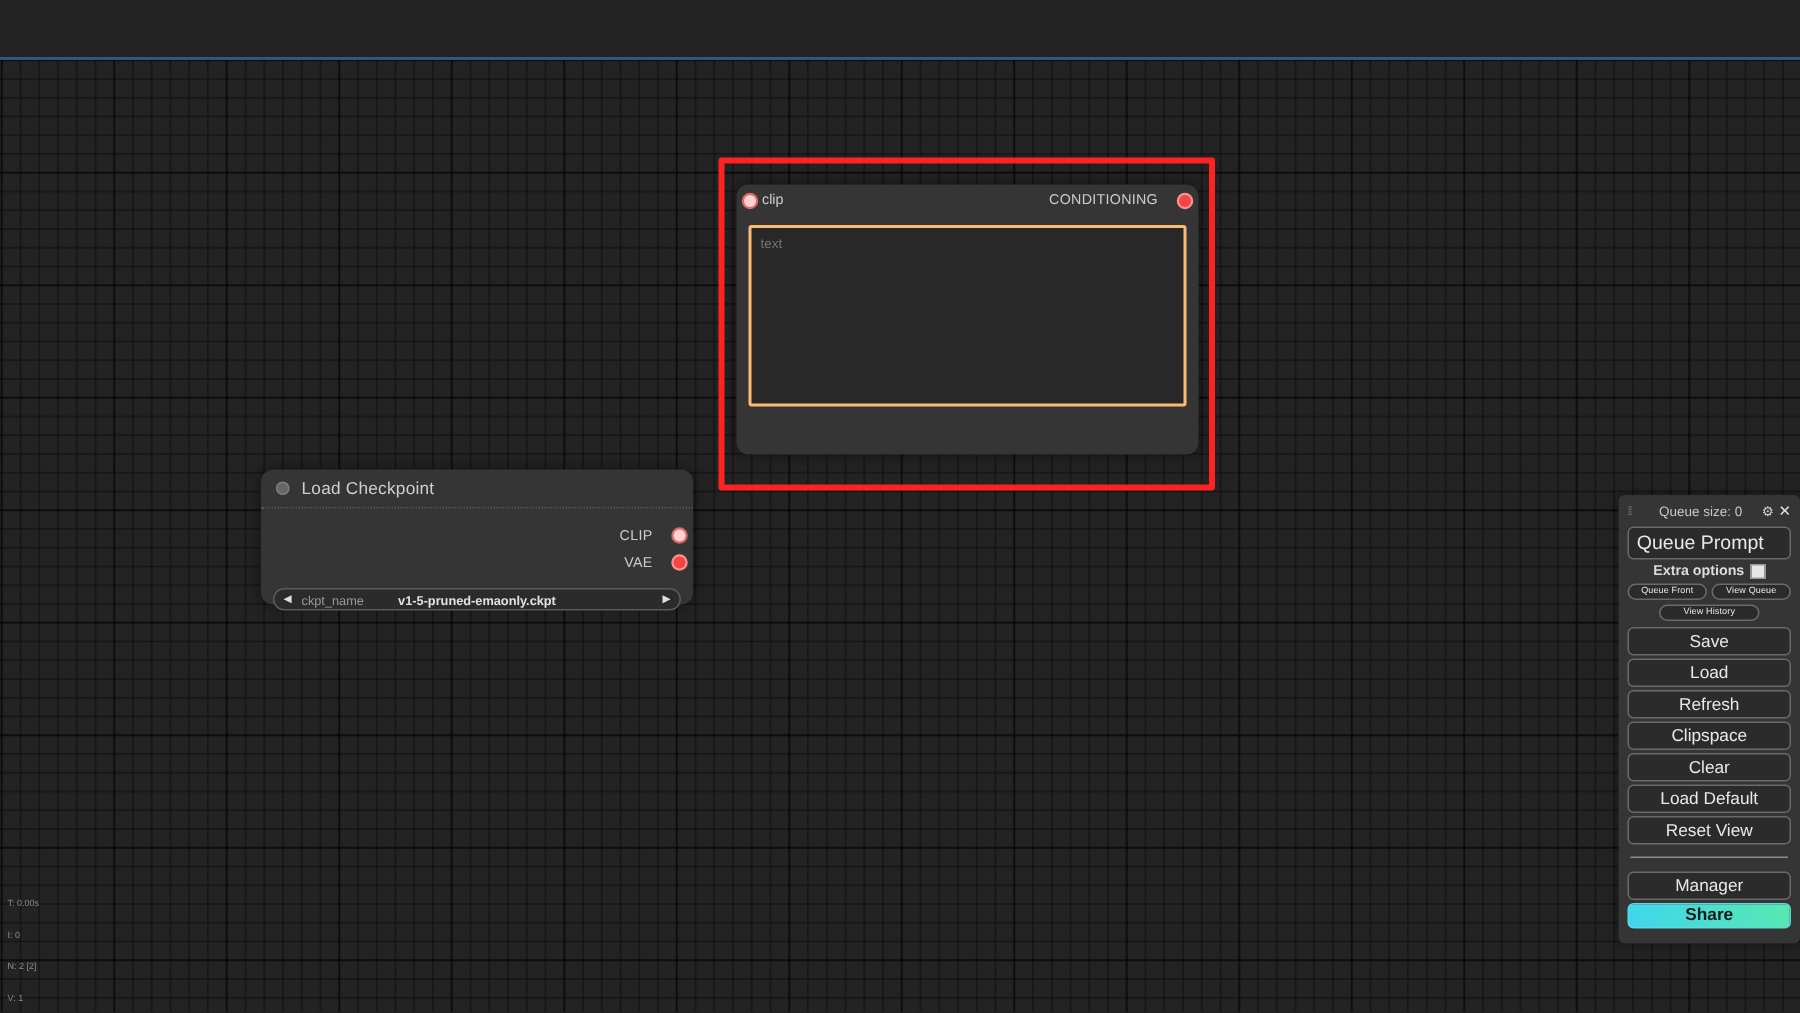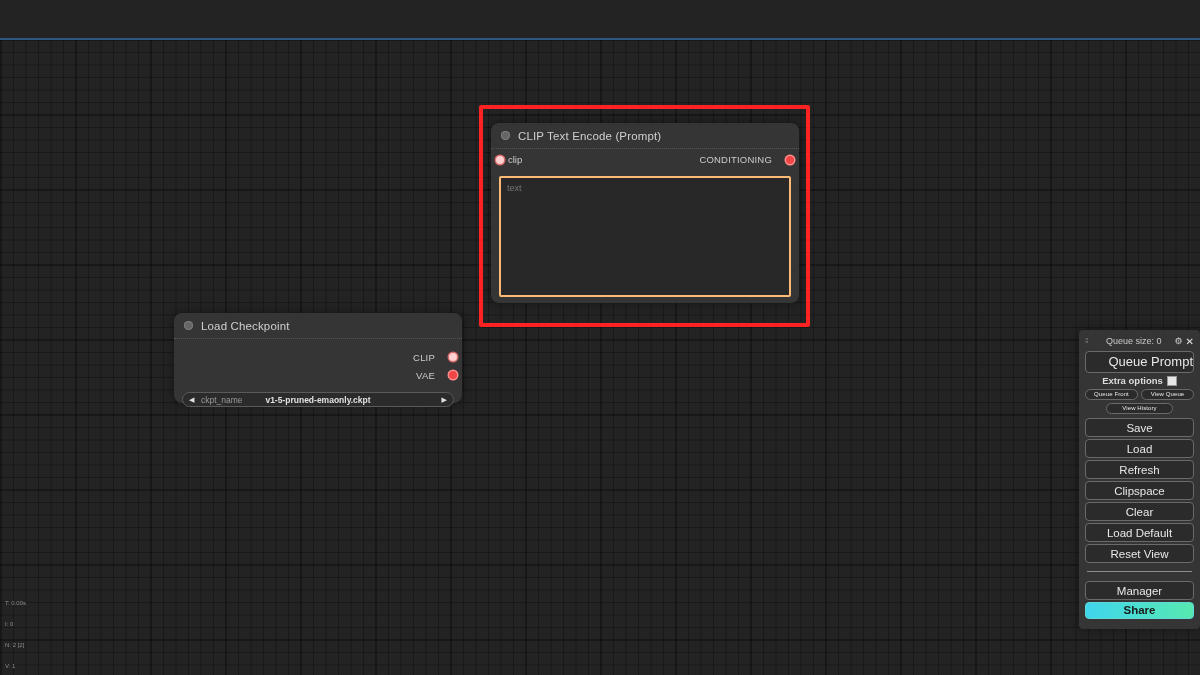--- a/index.html
+++ b/index.html
@@ -253,24 +253,23 @@
     border-radius: 4px;
     color: #e8e8e8;
     text-align: center;
     box-sizing: border-box;
     font-family: "Liberation Sans", sans-serif;
     cursor: pointer;
   }
 
   .btn-primary {
     font-size: 13px;
-    padding: 2px 0 3px 0;
+    padding: 2px 12px 3px 0;
     margin-bottom: 1px;
     font-weight: normal;
-    text-align: right;
   }
 
   .extra-options-row {
     display: flex;
     align-items: center;
     justify-content: center;
     gap: 4px;
     margin: 2px 0 3px 0;
   }
   .extra-options-label {
@@ -339,24 +338,20 @@
 </head>
 <body>
 
 <div id="app">
 
   <div id="canvas-top-band"></div>
   <div id="canvas-grid"></div>
   <div id="canvas-axis-line"></div>
 
   <div class="node" id="node-clip-text-encode" style="left:491px; top:123px; width:308px; height:180px;">
-    <div class="node-title-row">
-      <span class="node-collapse-dot"></span>
-      <span class="node-title-text">CLIP Text Encode (Prompt)</span>
-    </div>
     <div class="node-body">
 
       <div class="slot-row" style="height:21px;">
         <span class="slot-dot slot-in-dot" style="background:#ffd0d0; box-shadow: 0 0 0 1.5px #d86a6a;"></span>
         <span class="slot-label-in">clip</span>
         <span class="slot-label-out">CONDITIONING</span>
         <span class="slot-dot slot-out-dot" style="background:#f04646; box-shadow: 0 0 0 1.5px #ff8f8f;"></span>
       </div>
 
       <textarea class="text-widget" placeholder="text" style=""></textarea>

